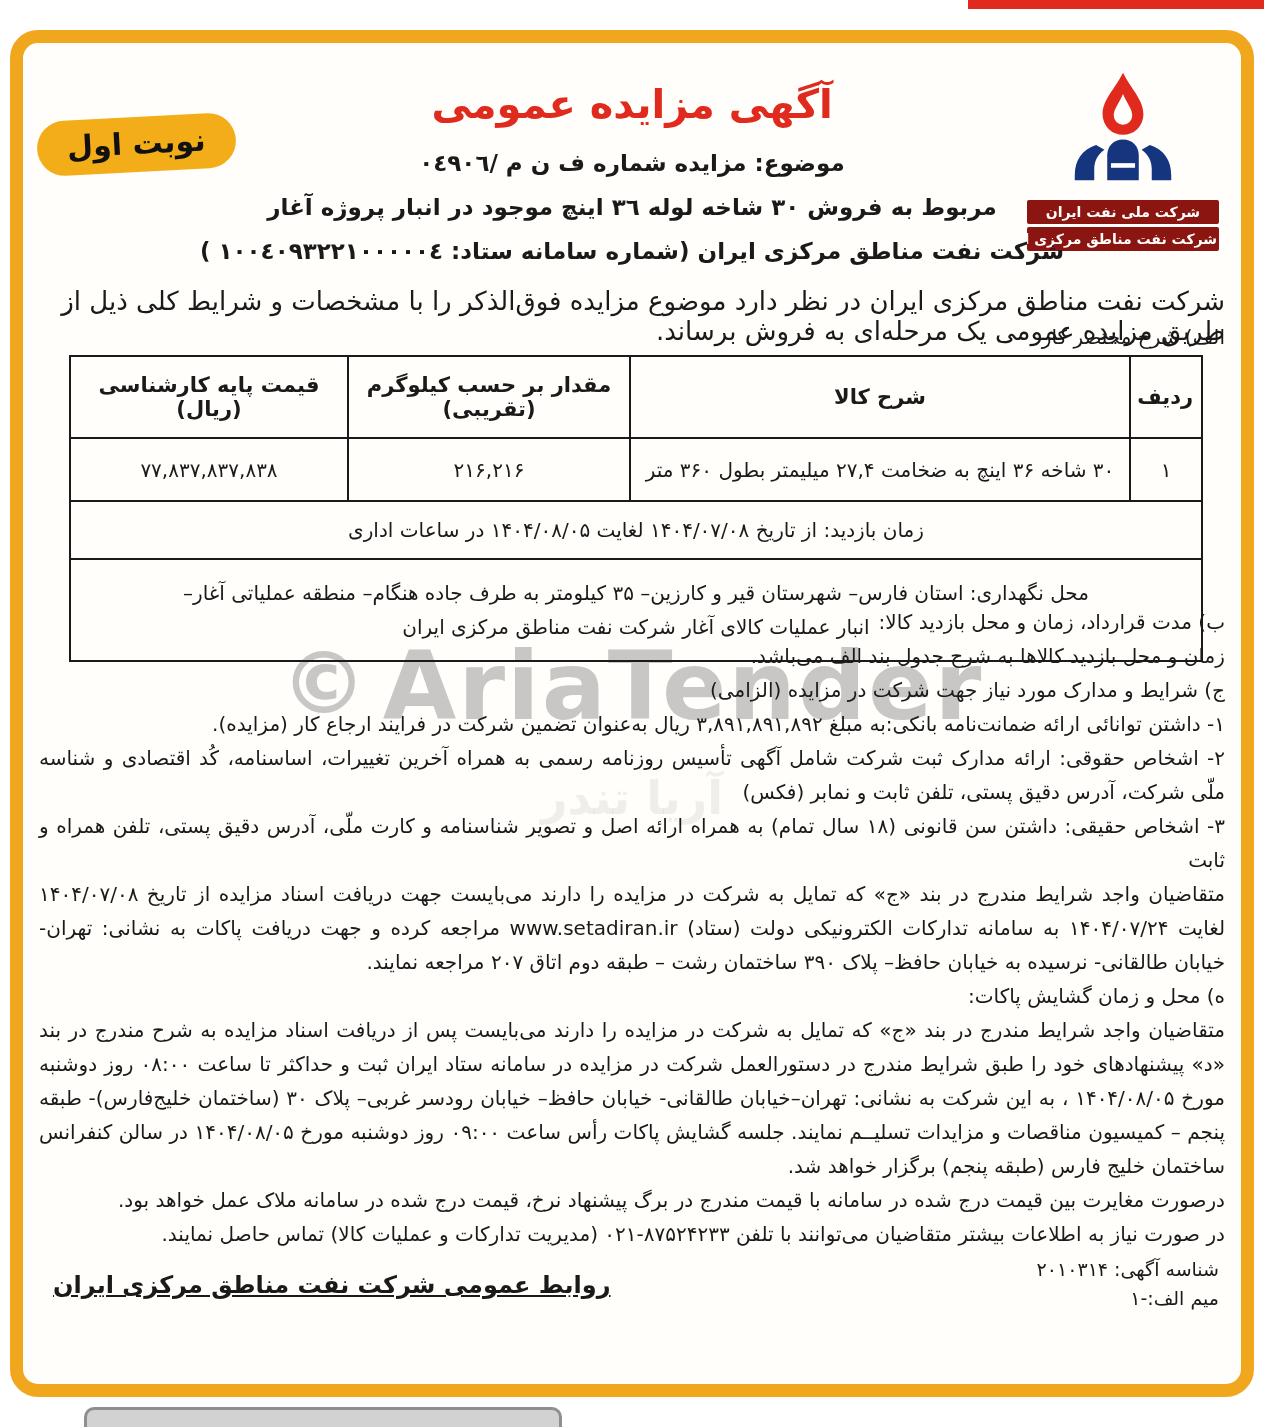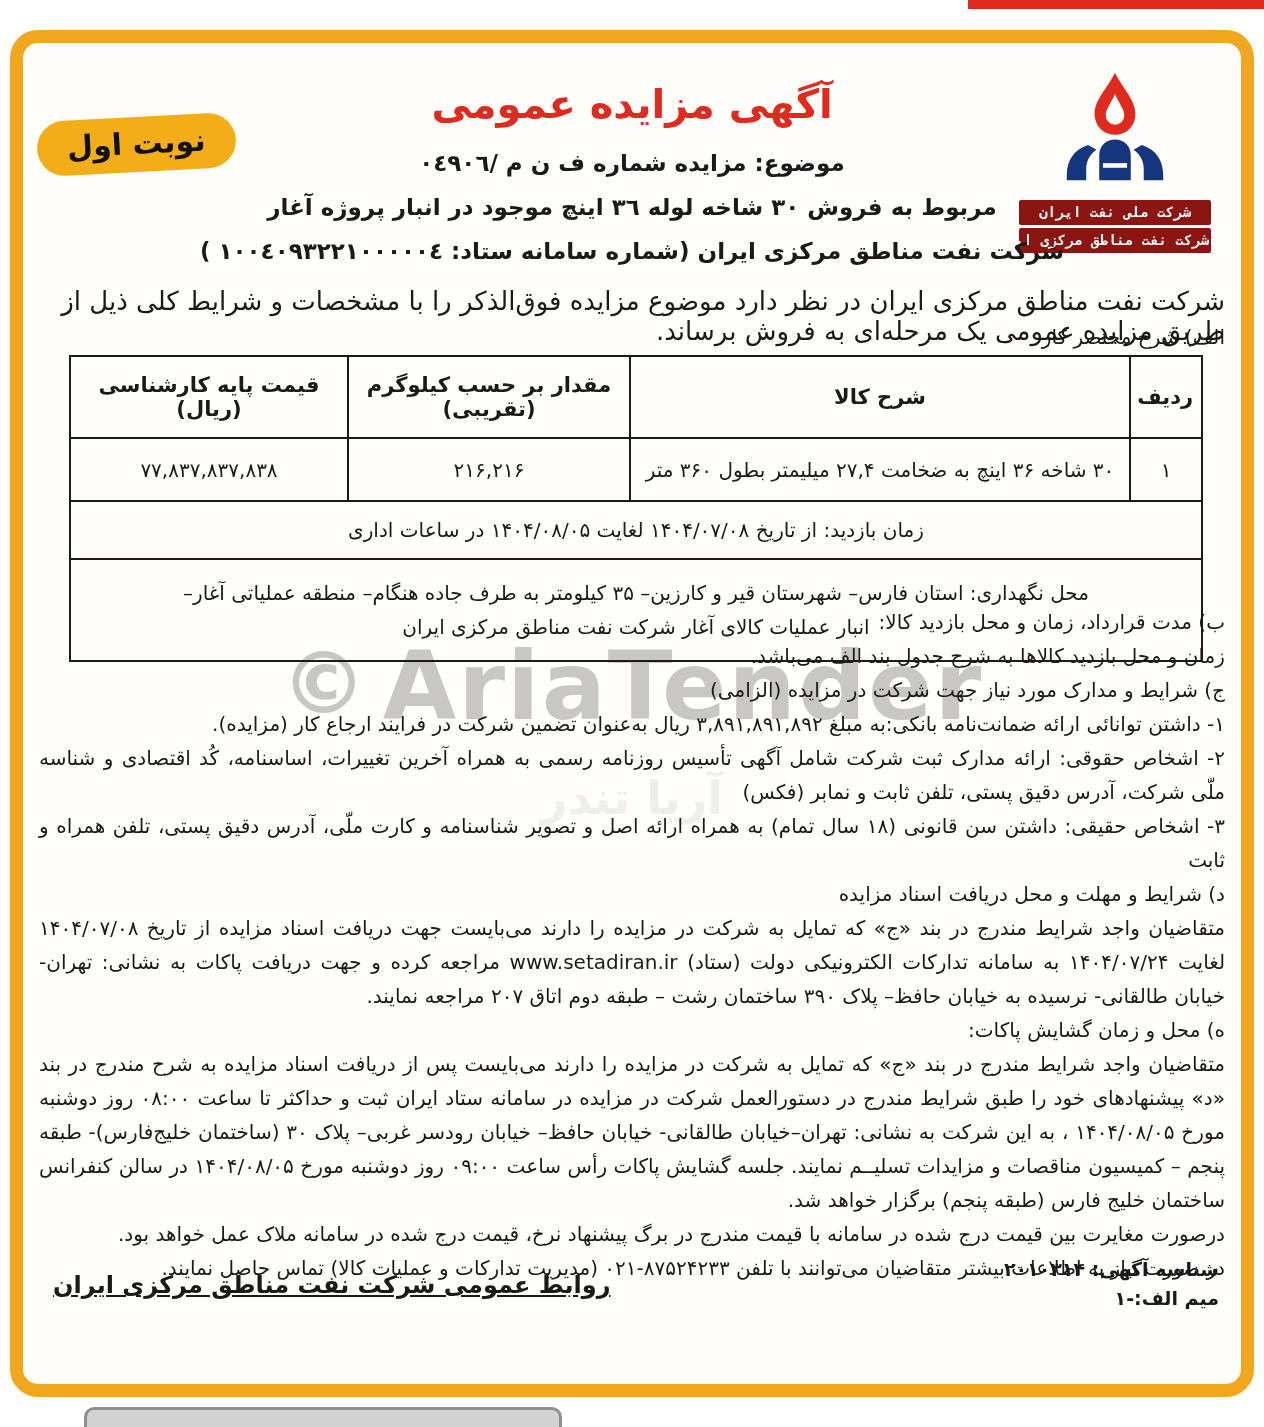--- a/index.html
+++ b/index.html
@@ -24,21 +24,21 @@
   .wm .c { font-size:86px; margin-right:14px; vertical-align:6px; }
   .wm-fa { position:absolute; top:728px; left:0; right:0; text-align:center;
         font-weight:bold; font-size:46px; letter-spacing:10px; color:rgba(120,120,120,0.12); direction:rtl; }
   
   .badge {
     position:absolute; left:14px; top:74px; background:#f3ad18; color:#111;
     font-size:30px; font-weight:bold; padding:9px 30px 11px 30px; border-radius:34px;
     transform:rotate(-3deg); direction:rtl; white-space:nowrap;
   }
   
-  .logo { position:absolute; right:30px; top:26px; width:192px; text-align:center;font-family:Liberation Mono, monospace; }
+  .logo { position:absolute; right:22px; top:26px; width:192px; text-align:center; }
   .logo svg { display:block; margin:0 auto; }
   .logo-strip {
     background:#8a1511; color:#ffffff; font-size:14px; font-weight:bold;
     text-align:center; padding:4px 2px; margin-top:3px; border-radius:2px;
     direction:rtl; white-space:nowrap; overflow:hidden;
   }
   
   .header { position:absolute; top:36px; left:0; right:0; text-align:center; direction:rtl; }
   .title { margin:0; font-size:40px; line-height:50px; font-weight:bold; color:#e02a1e; }
   .sub { font-size:23px; font-weight:bold; line-height:44px; }
@@ -59,21 +59,21 @@
   .row-storage td { height:84px; line-height:34px; }
   .c-index { width:72px; } .c-desc { width:500px; } .c-qty { width:282px; } .c-price { width:278px; }
   
   .body-text { position:absolute; top:562px; right:16px; left:16px;
     direction:rtl; font-size:20px; line-height:34px; }
   .body-text p { margin:0; text-align:right; }
   .body-text p.just { text-align:justify; }
   .url { direction:ltr; unicode-bidi:embed; font-weight:normal; }
   
   .footer-right { position:absolute; right:22px; top:1212px; direction:rtl;
-    font-size:19px; line-height:29px;font-weight:bold; }
+    font-size:19px; line-height:29px; }
   .footer-left { position:absolute; left:30px; top:1228px; direction:rtl;
     font-size:24px; font-weight:bold;text-decoration:underline; }
 </style>
 </head>
 <body>
 
 <div class="page">
 
   <div class="top-strip"></div>
 
@@ -143,21 +143,20 @@
       </tbody>
     </table>
 
     <div class="body-text">
       <p>ب) مدت قرارداد، زمان و محل بازدید کالا:</p>
       <p>زمان و محل بازدید کالاها به شرح جدول بند الف می‌باشد.</p>
       <p>ج) شرایط و مدارک مورد نیاز جهت شرکت در مزایده (الزامی)</p>
       <p class="just">۱- داشتن توانائی ارائه ضمانت‌نامه بانکی:به مبلغ ۳,۸۹۱,۸۹۱,۸۹۲ ریال به‌عنوان تضمین شرکت در فرایند ارجاع کار (مزایده).</p>
       <p class="just">۲- اشخاص حقوقی: ارائه مدارک ثبت شرکت شامل آگهی تأسیس روزنامه رسمی به همراه آخرین تغییرات، اساسنامه، کُد اقتصادی و شناسه ملّی شرکت، آدرس دقیق پستی، تلفن ثابت و نمابر (فکس)</p>
       <p class="just">۳- اشخاص حقیقی: داشتن سن قانونی (۱۸ سال تمام) به همراه ارائه اصل و تصویر شناسنامه و کارت ملّی، آدرس دقیق پستی، تلفن همراه و ثابت</p>
-      <p>د) شرایط و مهلت و محل دریافت اسناد مزایده</p>
       <p class="just"><span>متقاضیان واجد شرایط مندرج در بند «ج» که تمایل به شرکت در مزایده را دارند می‌بایست جهت دریافت اسناد مزایده از تاریخ ۱۴۰۴/۰۷/۰۸ لغایت ۱۴۰۴/۰۷/۲۴ به سامانه تدارکات الکترونیکی دولت (ستاد)</span> <span class="url">www.setadiran.ir</span> <span>مراجعه کرده و جهت دریافت پاکات به نشانی: تهران- خیابان طالقانی- نرسیده به خیابان حافظ– پلاک ۳۹۰ ساختمان رشت – طبقه دوم اتاق ۲۰۷ مراجعه نمایند.</span></p>
       <p>ه) محل و زمان گشایش پاکات:</p>
       <p class="just">متقاضیان واجد شرایط مندرج در بند «ج» که تمایل به شرکت در مزایده را دارند می‌بایست پس از دریافت اسناد مزایده به شرح مندرج در بند «د» پیشنهادهای خود را طبق شرایط مندرج در دستورالعمل شرکت در مزایده در سامانه ستاد ایران ثبت و حداکثر تا ساعت ۰۸:۰۰ روز دوشنبه مورخ ۱۴۰۴/۰۸/۰۵ ، به این شرکت به نشانی: تهران–خیابان طالقانی- خیابان حافظ– خیابان رودسر غربی– پلاک ۳۰ (ساختمان خلیج‌فارس)- طبقه پنجم – کمیسیون مناقصات و مزایدات تسلیــم نمایند. جلسه گشایش پاکات رأس ساعت ۰۹:۰۰ روز دوشنبه مورخ ۱۴۰۴/۰۸/۰۵ در سالن کنفرانس ساختمان خلیج فارس (طبقه پنجم) برگزار خواهد شد.</p>
       <p class="just">درصورت مغایرت بین قیمت درج شده در سامانه با قیمت مندرج در برگ پیشنهاد نرخ، قیمت درج شده در سامانه ملاک عمل خواهد بود.</p>
       <p class="just">در صورت نیاز به اطلاعات بیشتر متقاضیان می‌توانند با تلفن ۸۷۵۲۴۲۳۳-۰۲۱ (مدیریت تدارکات و عملیات کالا) تماس حاصل نمایند.</p>
     </div>
 
     <div class="footer-right">
       <div>شناسه آگهی: ۲۰۱۰۳۱۴</div>
       <div>میم الف:-۱</div>

